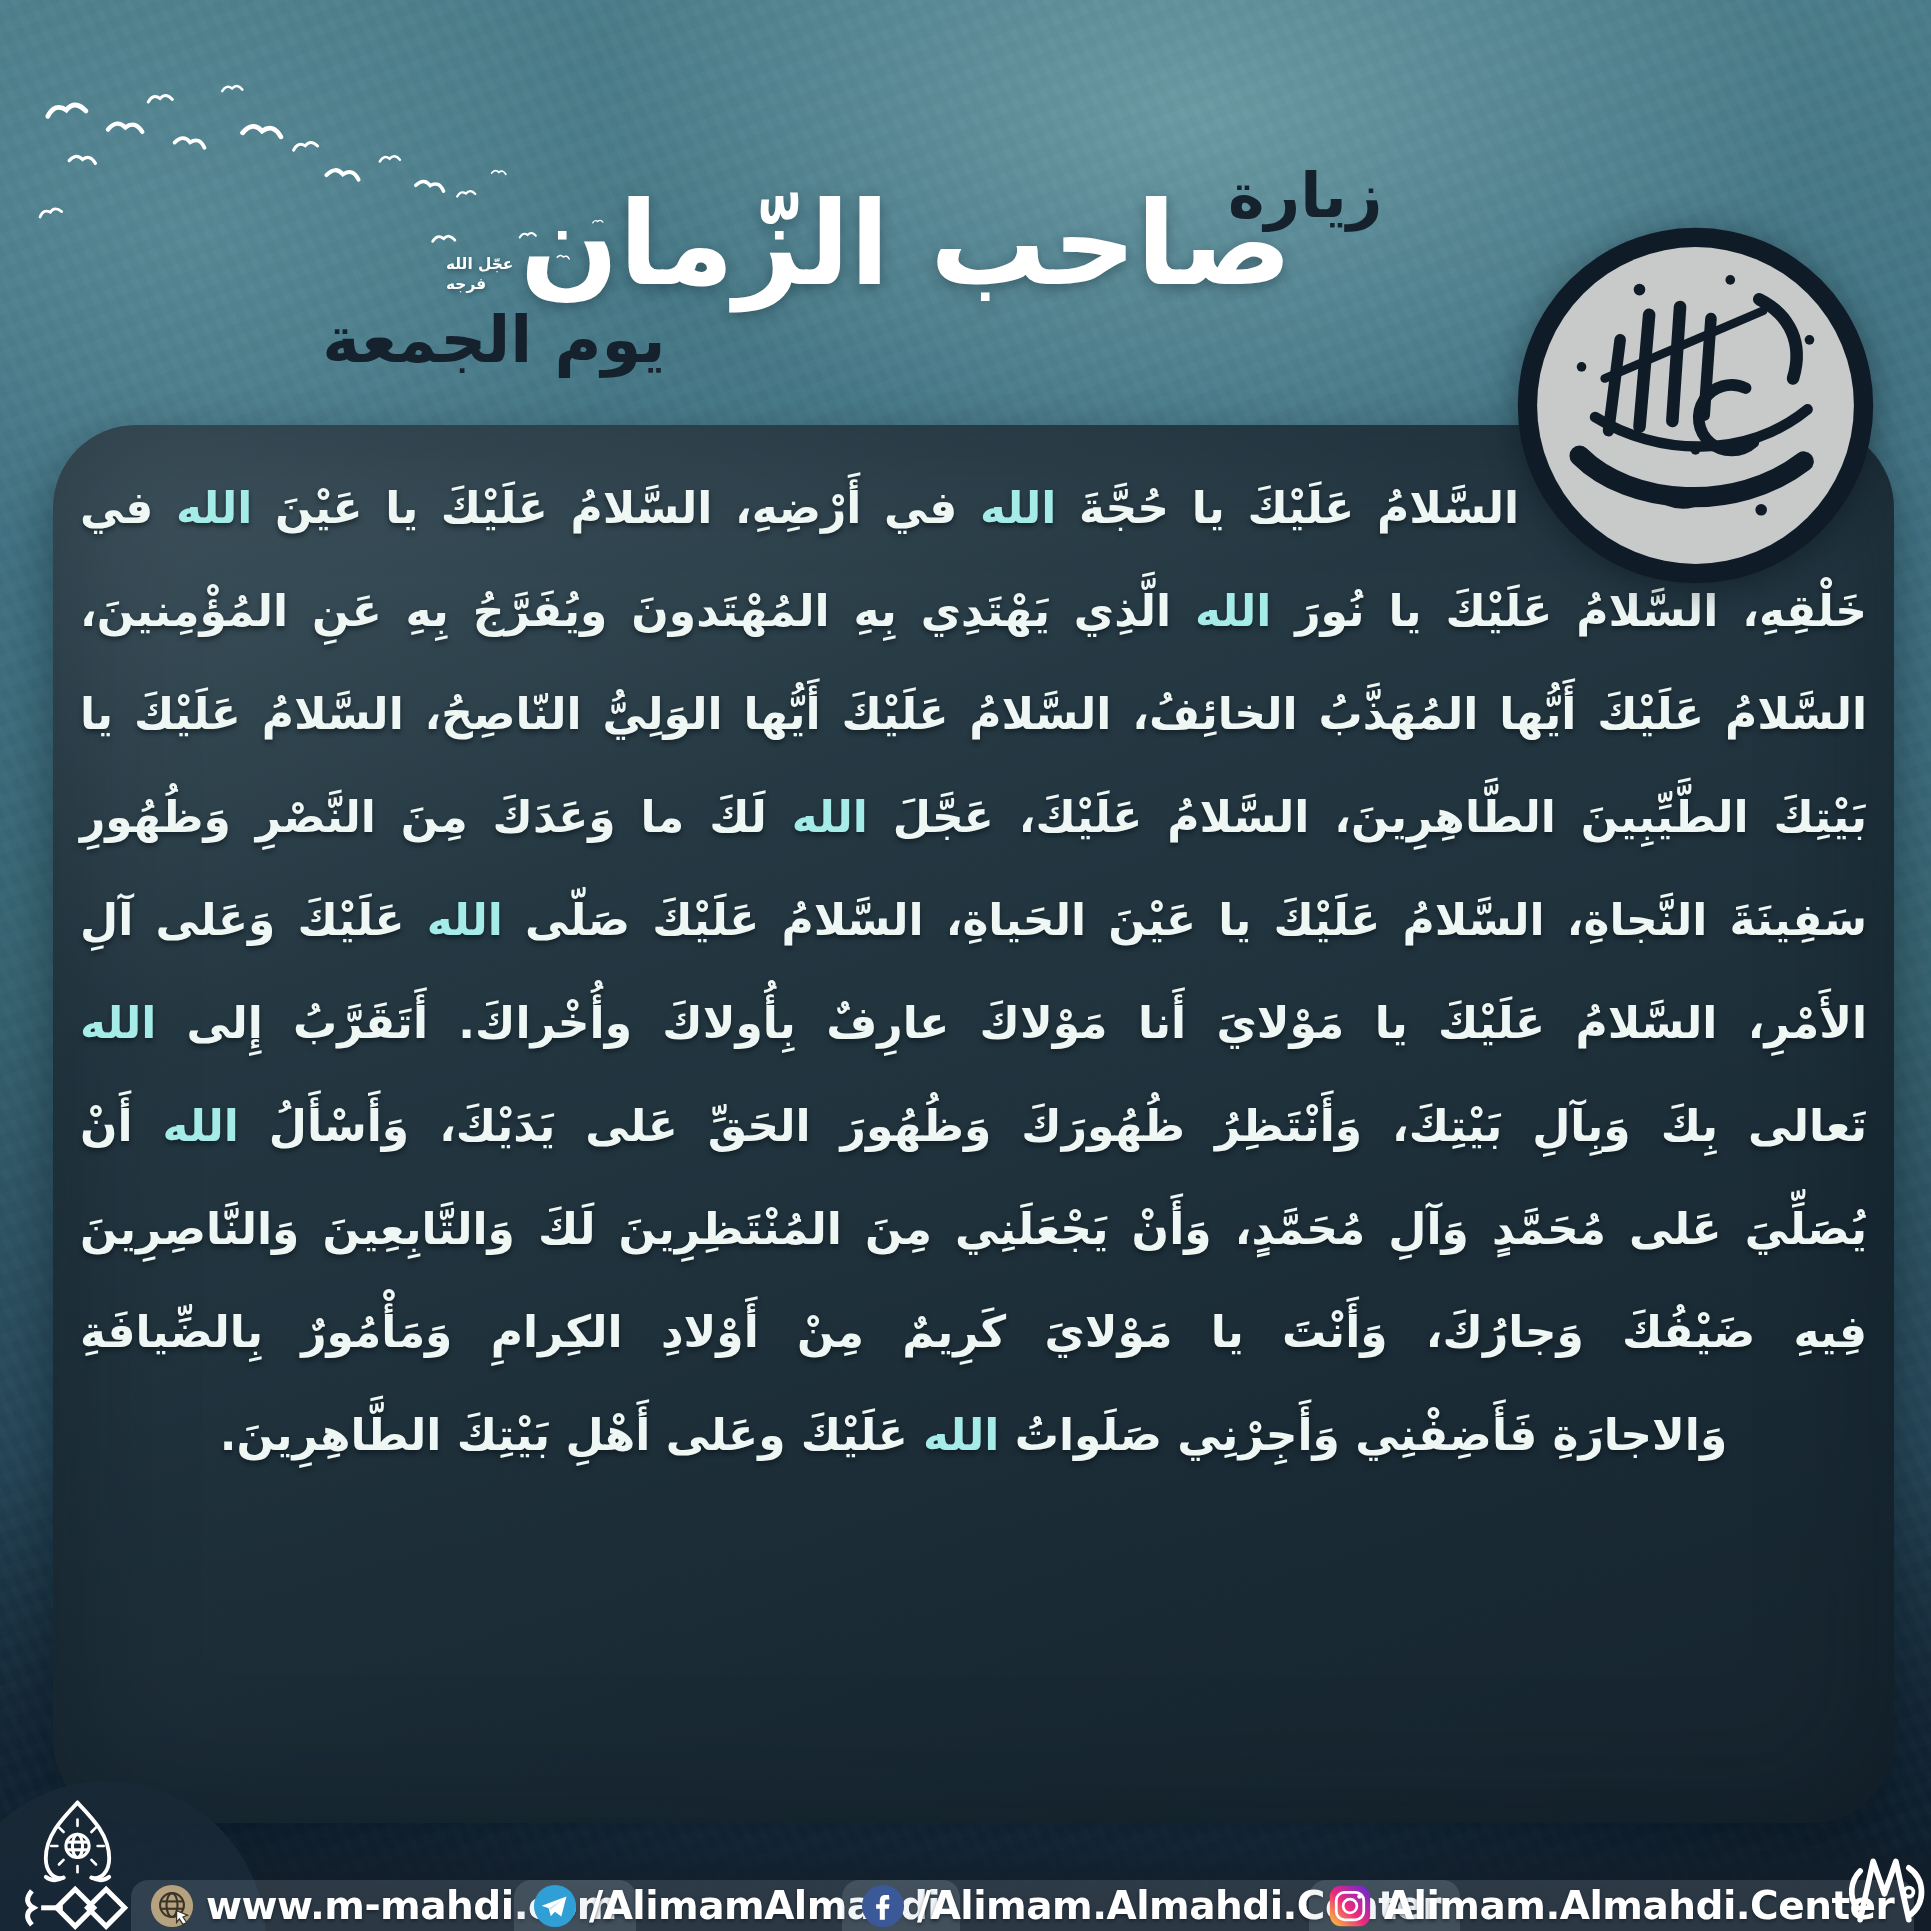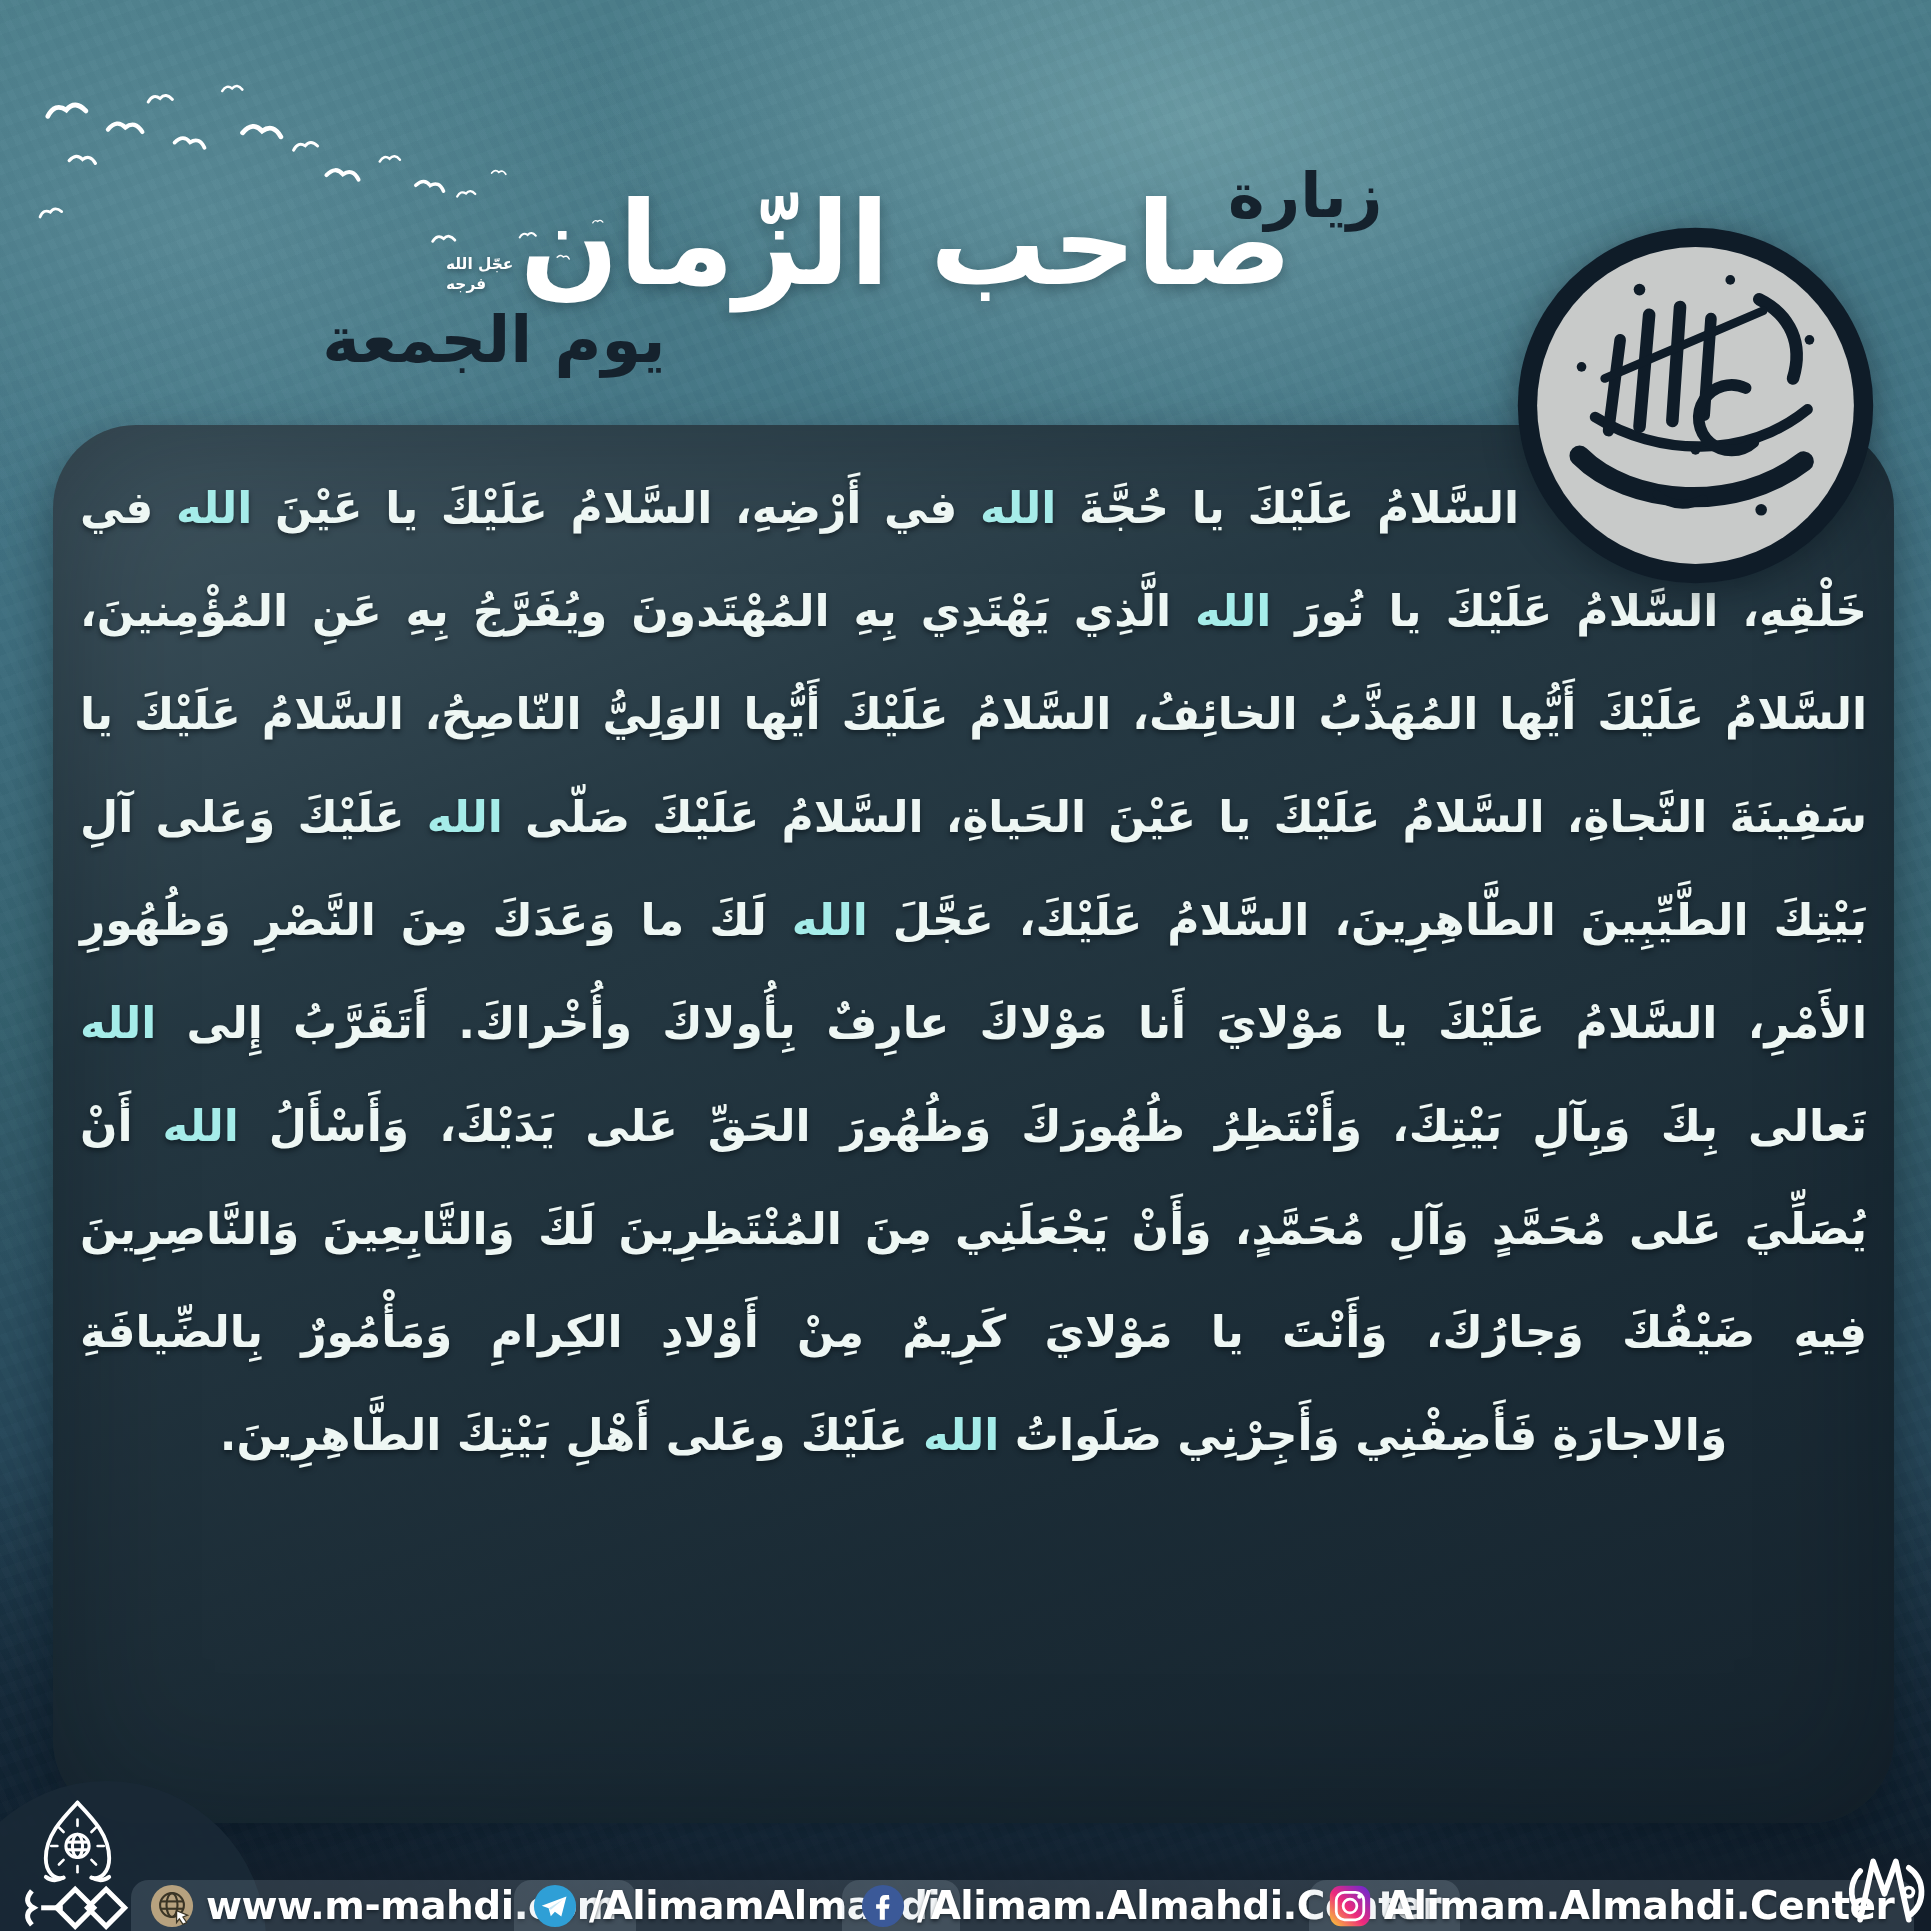--- a/index.html
+++ b/index.html
@@ -120,22 +120,22 @@
       <circle cx="258" cy="298" r="6"></circle>
         <circle cx="190" cy="236" r="5"></circle>
     </g>
   </svg>
 
   <div class="panel">
     <div class="prayer">
       <div class="line first">السَّلامُ عَلَيْكَ يا حُجَّةَ <span class="hl">الله</span> في أَرْضِهِ، السَّلامُ عَلَيْكَ يا عَيْنَ <span class="hl">الله</span> في</div>
       <div class="line">خَلْقِهِ، السَّلامُ عَلَيْكَ يا نُورَ <span class="hl">الله</span> الَّذِي يَهْتَدِي بِهِ المُهْتَدونَ ويُفَرَّجُ بِهِ عَنِ المُؤْمِنينَ،</div>
       <div class="line">السَّلامُ عَلَيْكَ أَيُّها المُهَذَّبُ الخائِفُ، السَّلامُ عَلَيْكَ أَيُّها الوَلِيُّ النّاصِحُ، السَّلامُ عَلَيْكَ يا</div>
+      <div class="line">بَيْتِكَ الطَّيِّبِينَ الطَّاهِرِينَ، السَّلامُ عَلَيْكَ، عَجَّلَ <span class="hl">الله</span> لَكَ ما وَعَدَكَ مِنَ النَّصْرِ وَظُهُورِ</div>
       <div class="line">سَفِينَةَ النَّجاةِ، السَّلامُ عَلَيْكَ يا عَيْنَ الحَياةِ، السَّلامُ عَلَيْكَ صَلّى <span class="hl">الله</span> عَلَيْكَ وَعَلى آلِ</div>
-      <div class="line">بَيْتِكَ الطَّيِّبِينَ الطَّاهِرِينَ، السَّلامُ عَلَيْكَ، عَجَّلَ <span class="hl">الله</span> لَكَ ما وَعَدَكَ مِنَ النَّصْرِ وَظُهُورِ</div>
       <div class="line">الأَمْرِ، السَّلامُ عَلَيْكَ يا مَوْلايَ أَنا مَوْلاكَ عارِفٌ بِأُولاكَ وأُخْراكَ. أَتَقَرَّبُ إِلى <span class="hl">الله</span></div>
       <div class="line">تَعالى بِكَ وَبِآلِ بَيْتِكَ، وَأَنْتَظِرُ ظُهُورَكَ وَظُهُورَ الحَقِّ عَلى يَدَيْكَ، وَأَسْأَلُ <span class="hl">الله</span> أَنْ</div>
       <div class="line">يُصَلِّيَ عَلى مُحَمَّدٍ وَآلِ مُحَمَّدٍ، وَأَنْ يَجْعَلَنِي مِنَ المُنْتَظِرِينَ لَكَ وَالتَّابِعِينَ وَالنَّاصِرِينَ</div>
       <div class="line">فِيهِ ضَيْفُكَ وَجارُكَ، وَأَنْتَ يا مَوْلايَ كَرِيمٌ مِنْ أَوْلادِ الكِرامِ وَمَأْمُورٌ بِالضِّيافَةِ</div>
       <div class="line last">وَالاجارَةِ فَأَضِفْنِي وَأَجِرْنِي صَلَواتُ <span class="hl">الله</span> عَلَيْكَ وعَلى أَهْلِ بَيْتِكَ الطَّاهِرِينَ.</div>
     </div>
   </div>
 
   <div class="footer-bg"></div>
   <div class="blob"></div>

